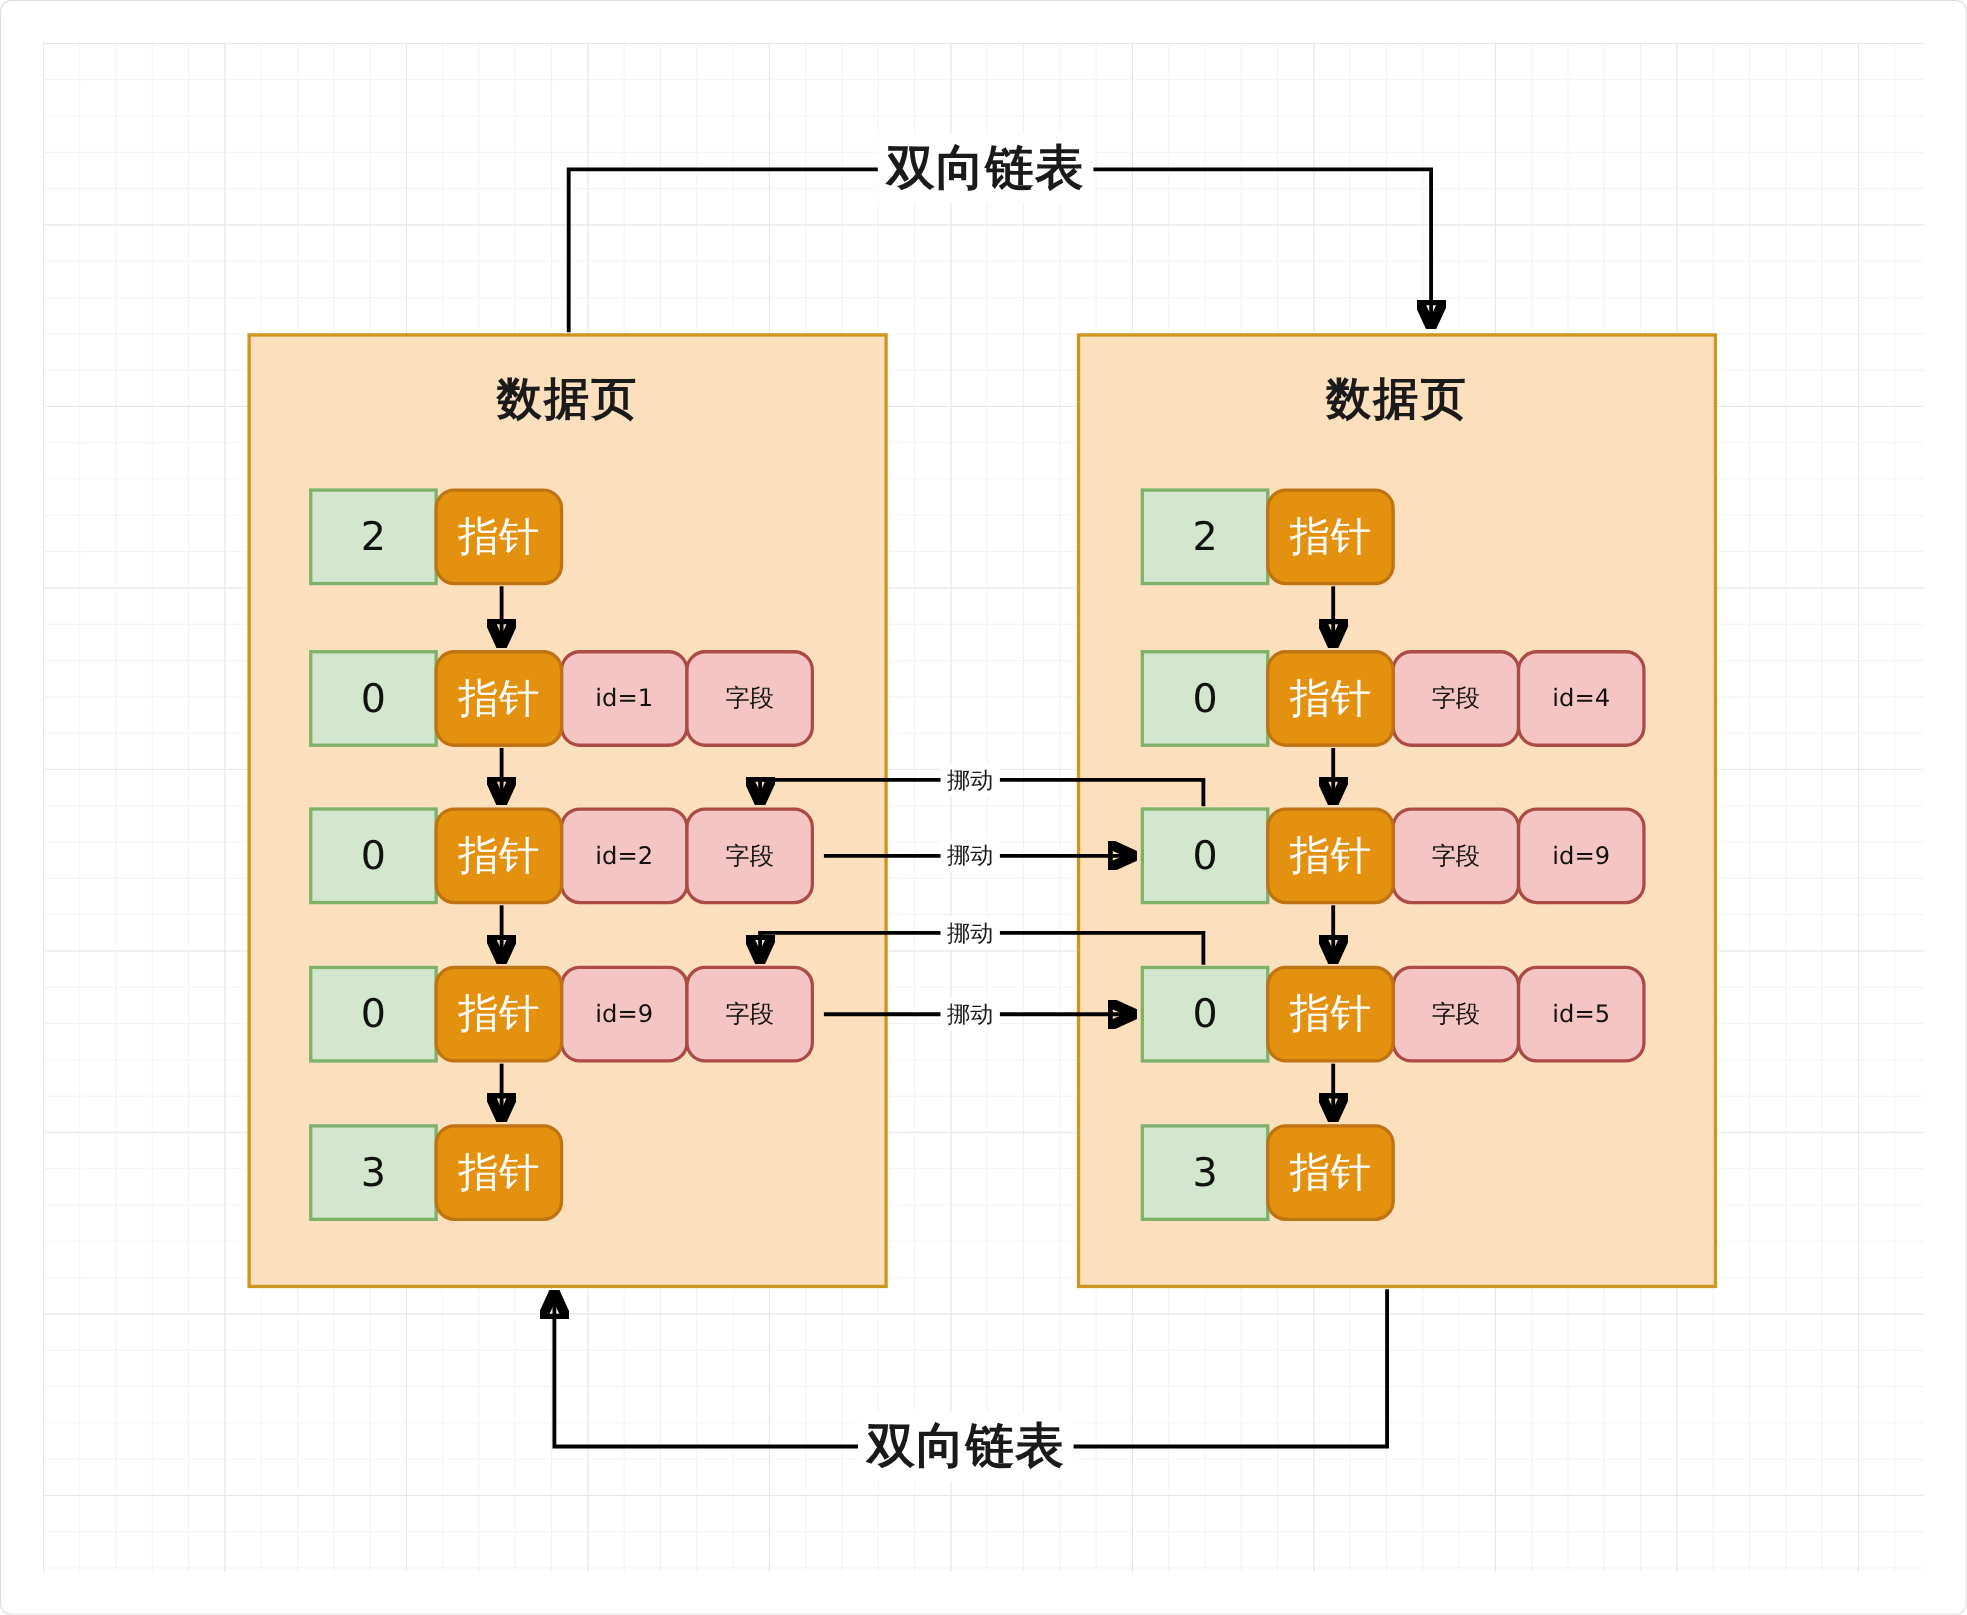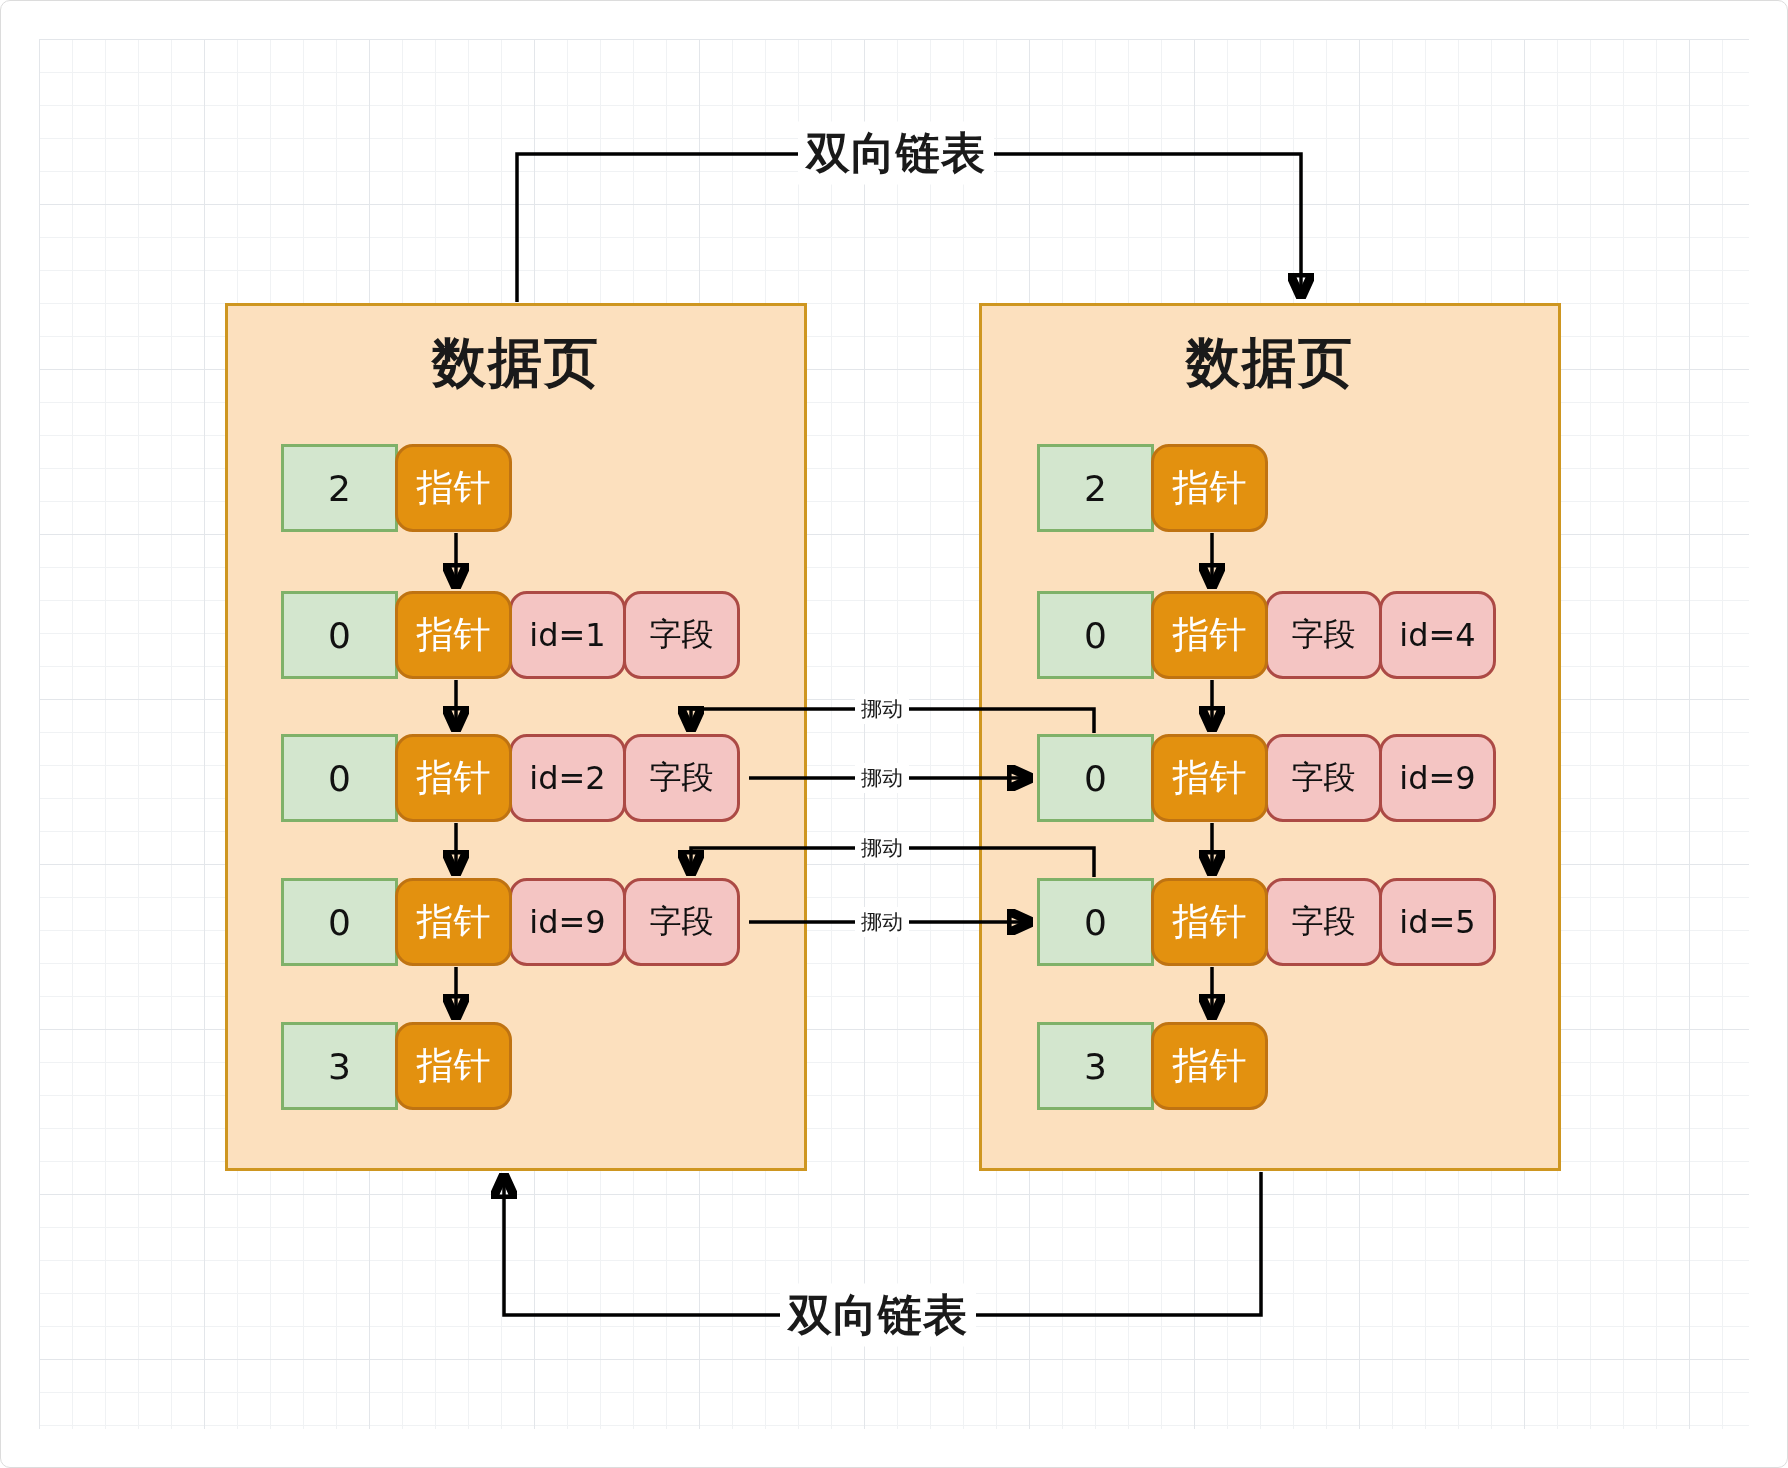--- a/index.html
+++ b/index.html
@@ -10,26 +10,26 @@
   .grid{position:absolute;left:38px;top:38px;right:38px;bottom:38px;background-color:#fff;
     background-image:
       linear-gradient(to right, #E3E6EA 1px, transparent 1px),
       linear-gradient(to bottom, #E3E6EA 1px, transparent 1px),
       linear-gradient(to right, #F0F2F4 1px, transparent 1px),
       linear-gradient(to bottom, #F0F2F4 1px, transparent 1px);
     background-size:165px 165px,165px 165px,33px 33px,33px 33px;}
   
   .page-box{position:absolute;width:582px;height:868px;box-sizing:border-box;
     background:var(--page-fill,#FCE0BE);border:3px solid var(--page-border,#CE9620);}
-  .page-title{position:absolute;transform:translate(-50%,-50%);font-size:54px;font-weight:600;
+  .page-title{position:absolute;transform:translate(-50%,-50%);font-size:41px;font-weight:600;
     letter-spacing:2px;color:#1a1a1a;white-space:nowrap;}
   
   .row{position:absolute;display:flex;}
   .cell{box-sizing:border-box;width:117px;height:88px;display:flex;align-items:center;
-    justify-content:center;font-size:32px;white-space:nowrap;}
+    justify-content:center;font-size:22px;white-space:nowrap;}
   .cell + .cell{margin-left:-3px;border-radius:18px;}
   .cell.green{background:var(--count-fill,#D3E6CE);border:3px solid var(--count-border,#7FB169);
     font-size:36px;color:#111;}
   .cell.orange{background:var(--pointer-fill,#E3910F);border:3px solid var(--pointer-border,#BF7312);
     color:#fff;font-size:37px;z-index:1;}
   .cell.pink{background:var(--record-fill,#F4C5C3);border:3px solid var(--record-border,#AC4A45);
     color:#111;}
   
   .link-label{position:absolute;transform:translate(-50%,-50%);background:#fff;padding:2px 8px;
     font-size:44px;font-weight:600;letter-spacing:1px;white-space:nowrap;z-index:5;text-align:center;}

